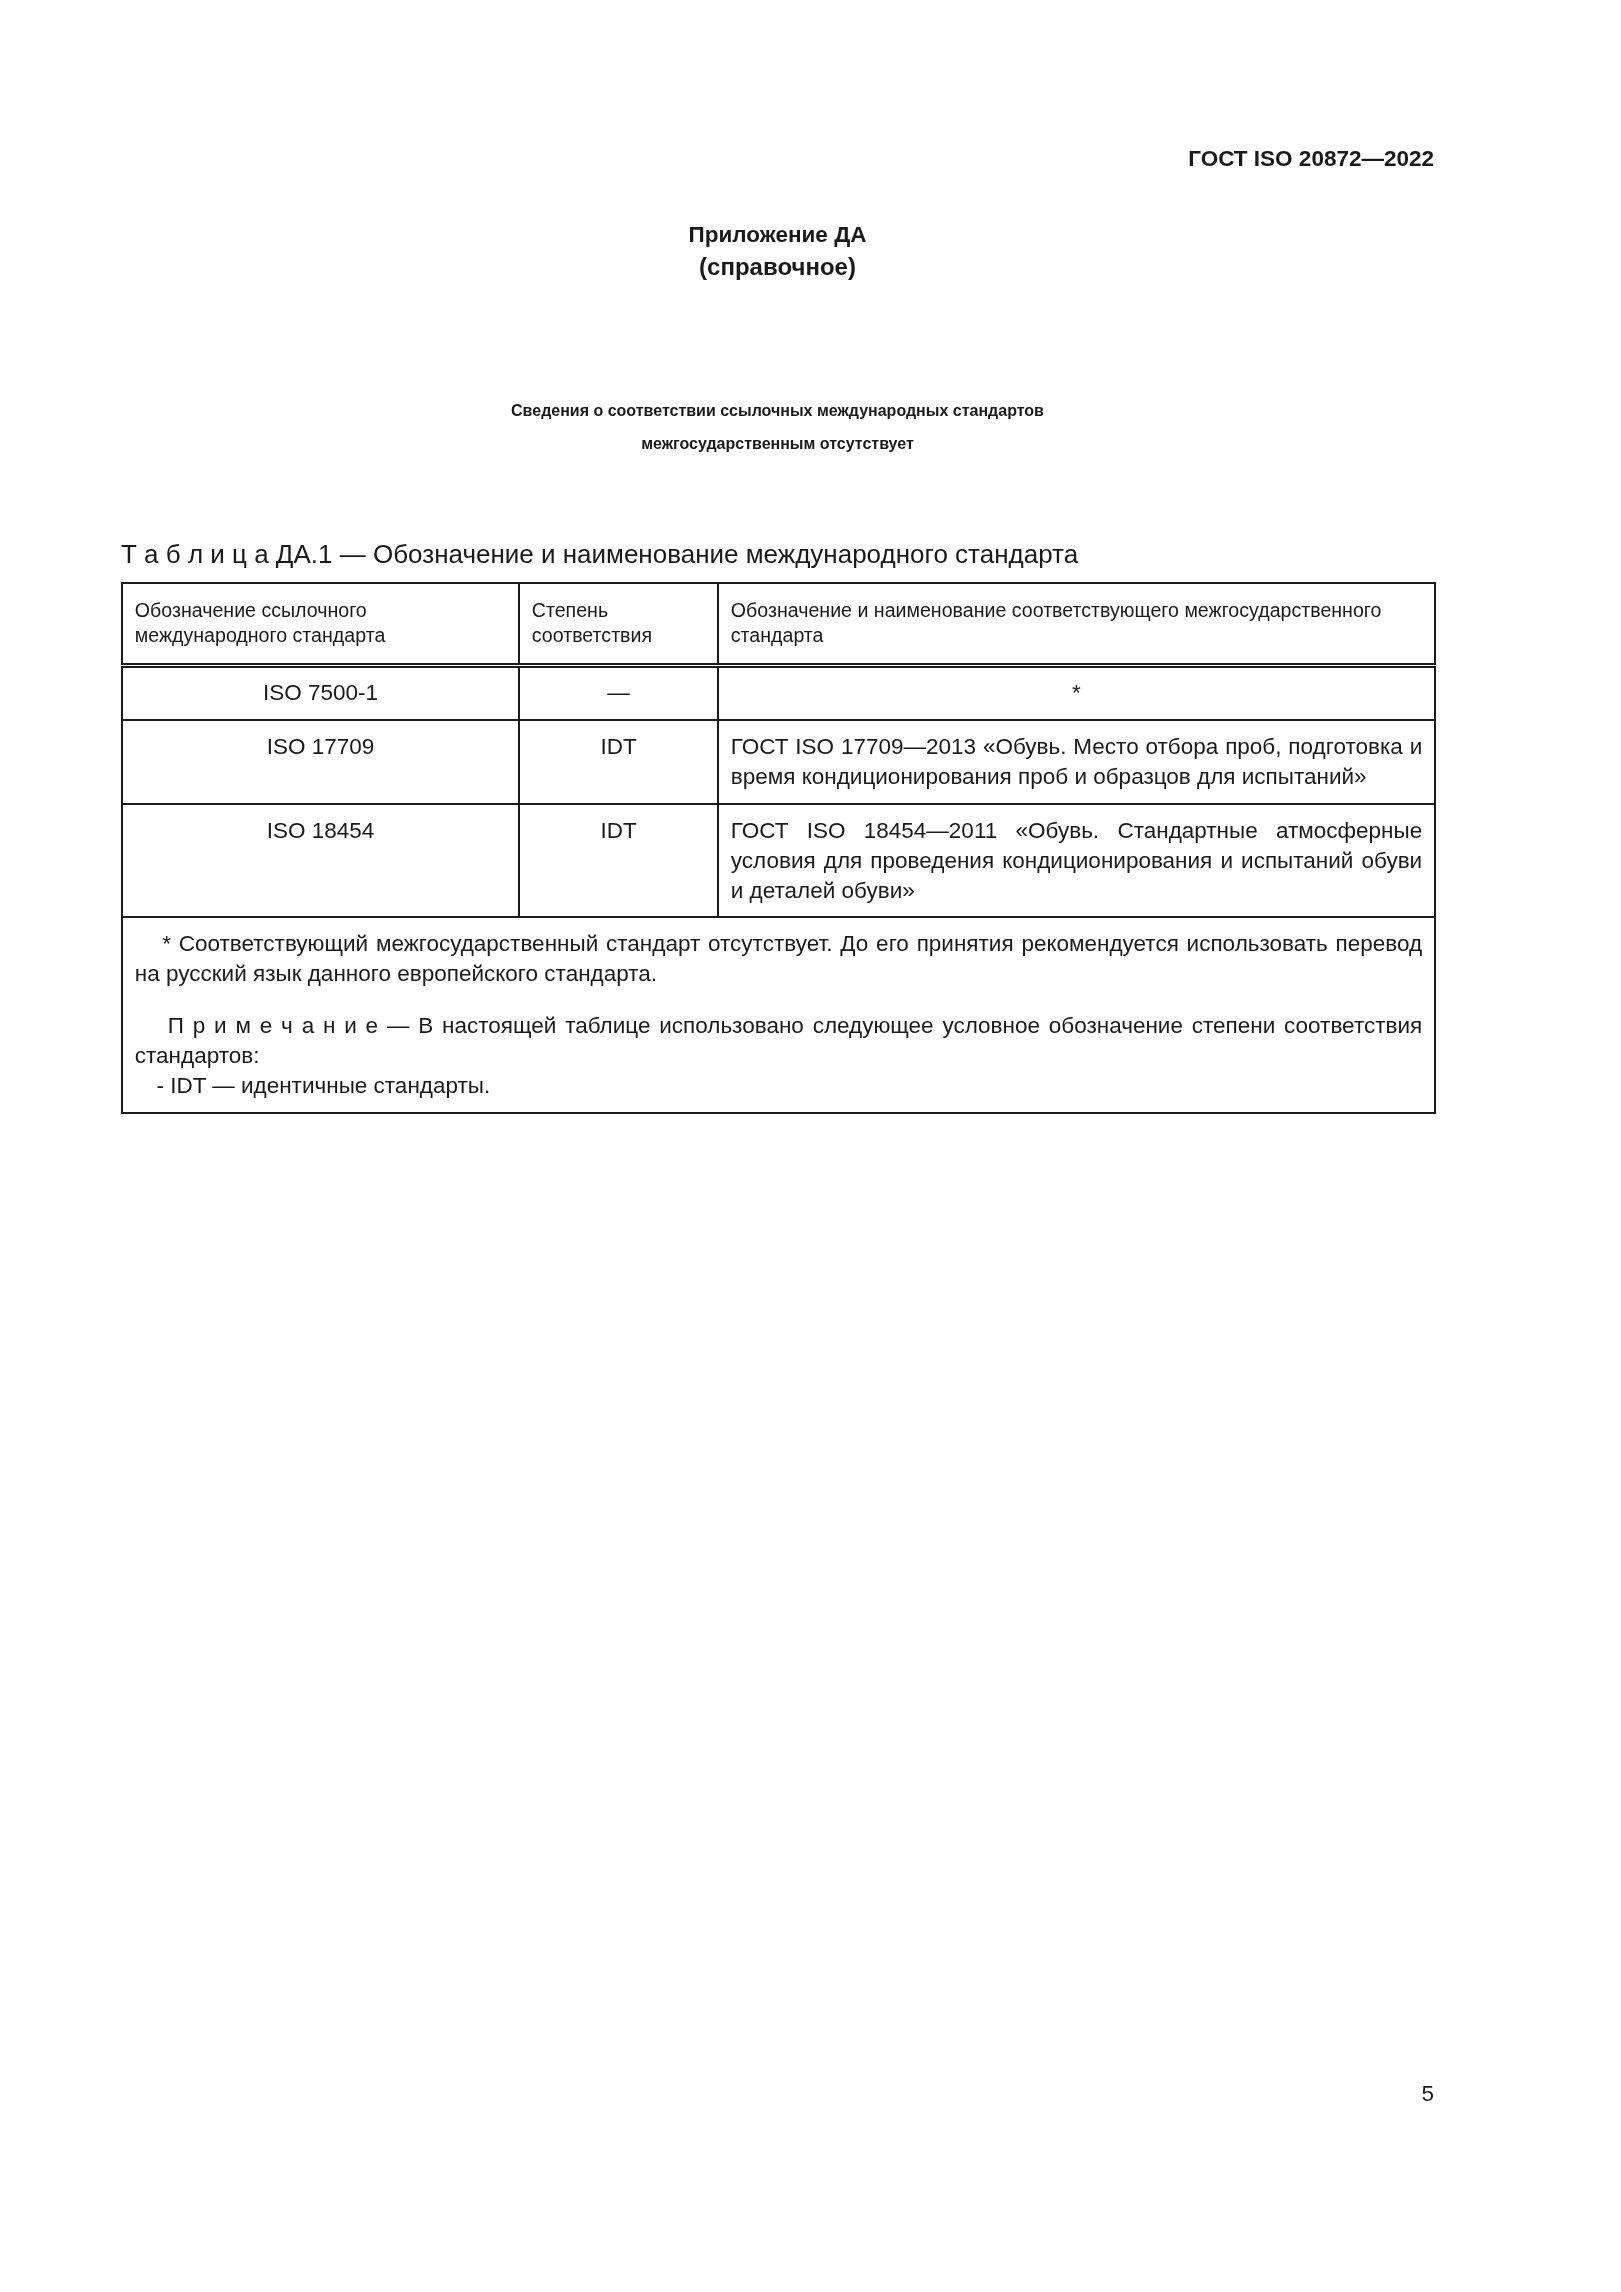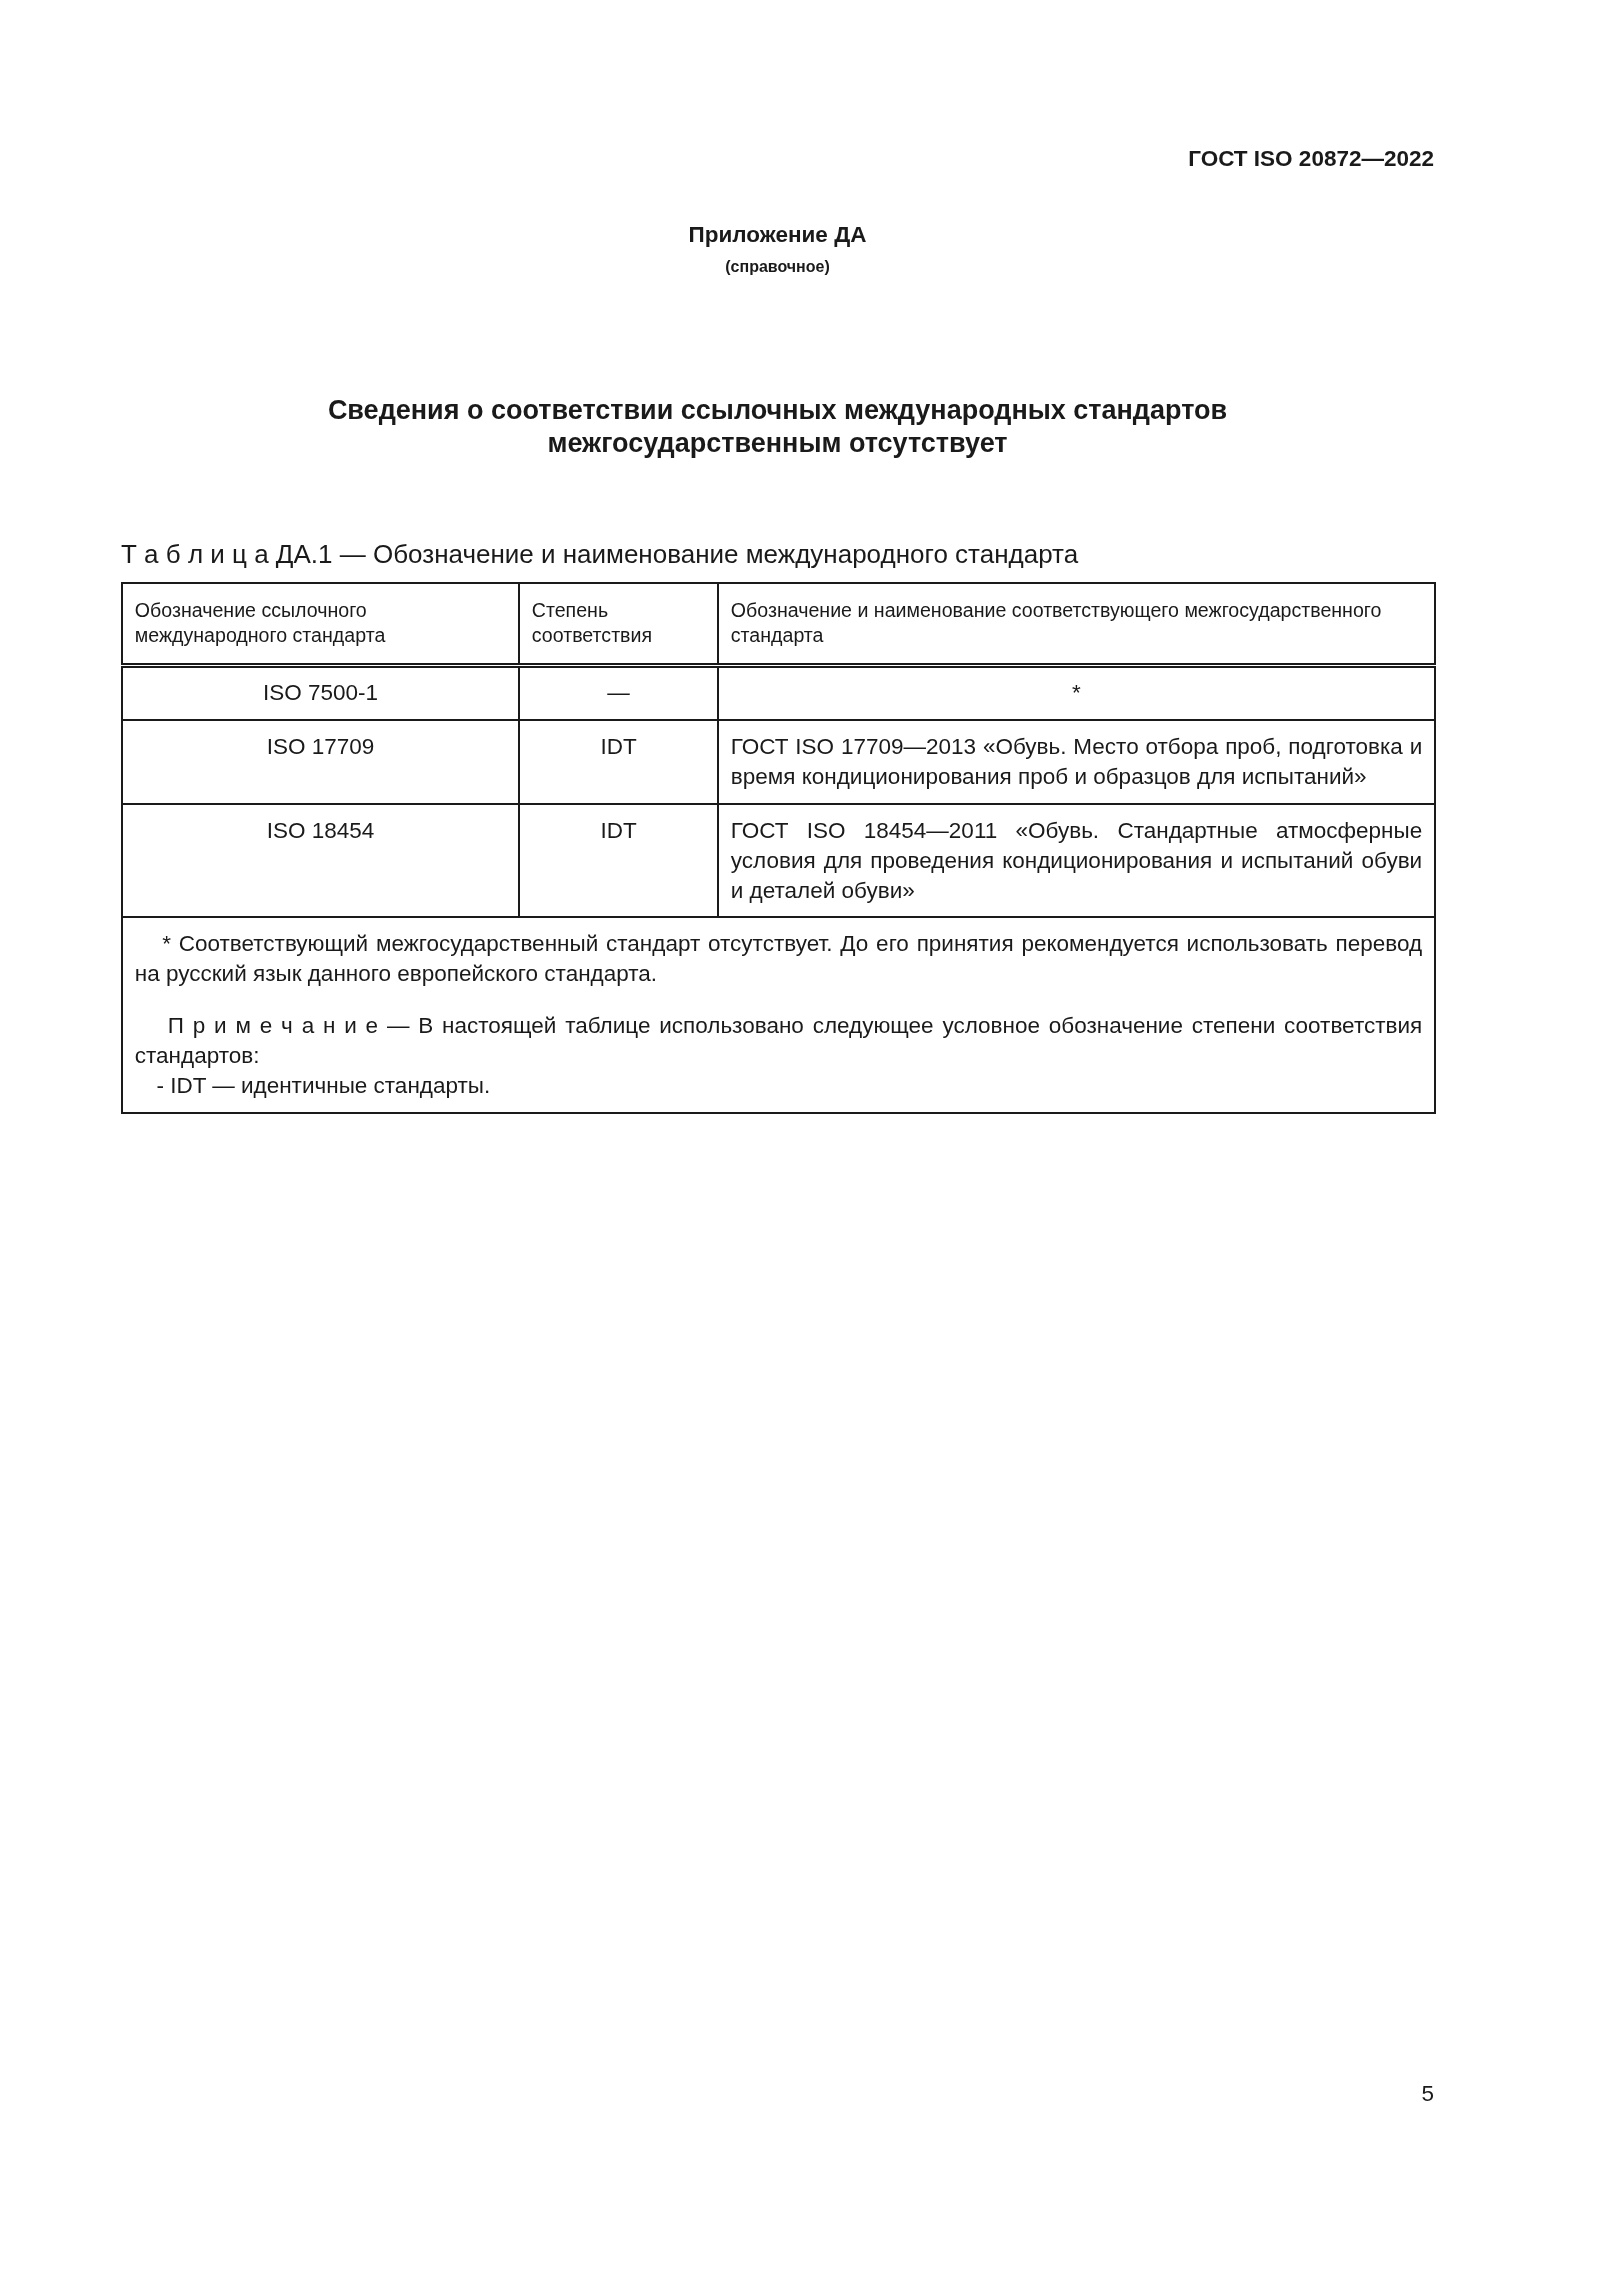--- a/index.html
+++ b/index.html
@@ -30,28 +30,28 @@
     margin-top: 49px;
     text-align: center;
     font-weight: bold;
     font-size: 22.5px;
     line-height: 27.4px;
   }
   .annex-subtitle {
     margin-top: 3.9px;
     text-align: center;
     font-weight: bold;
-    font-size: 16px;
+    font-size: 24px;
     line-height: 27.4px;
   }
   .section-title {
     margin-top: 114px;
     text-align: center;
     font-weight: bold;
-    font-size: 27px;
+    font-size: 16px;
     line-height: 33px;
   }
   .table-caption {
     margin-top: 81px;
     font-size: 26px;
     line-height: 27.4px;
     text-align: left;
   }
   table.gost-table {
     margin-top: 13.7px;

